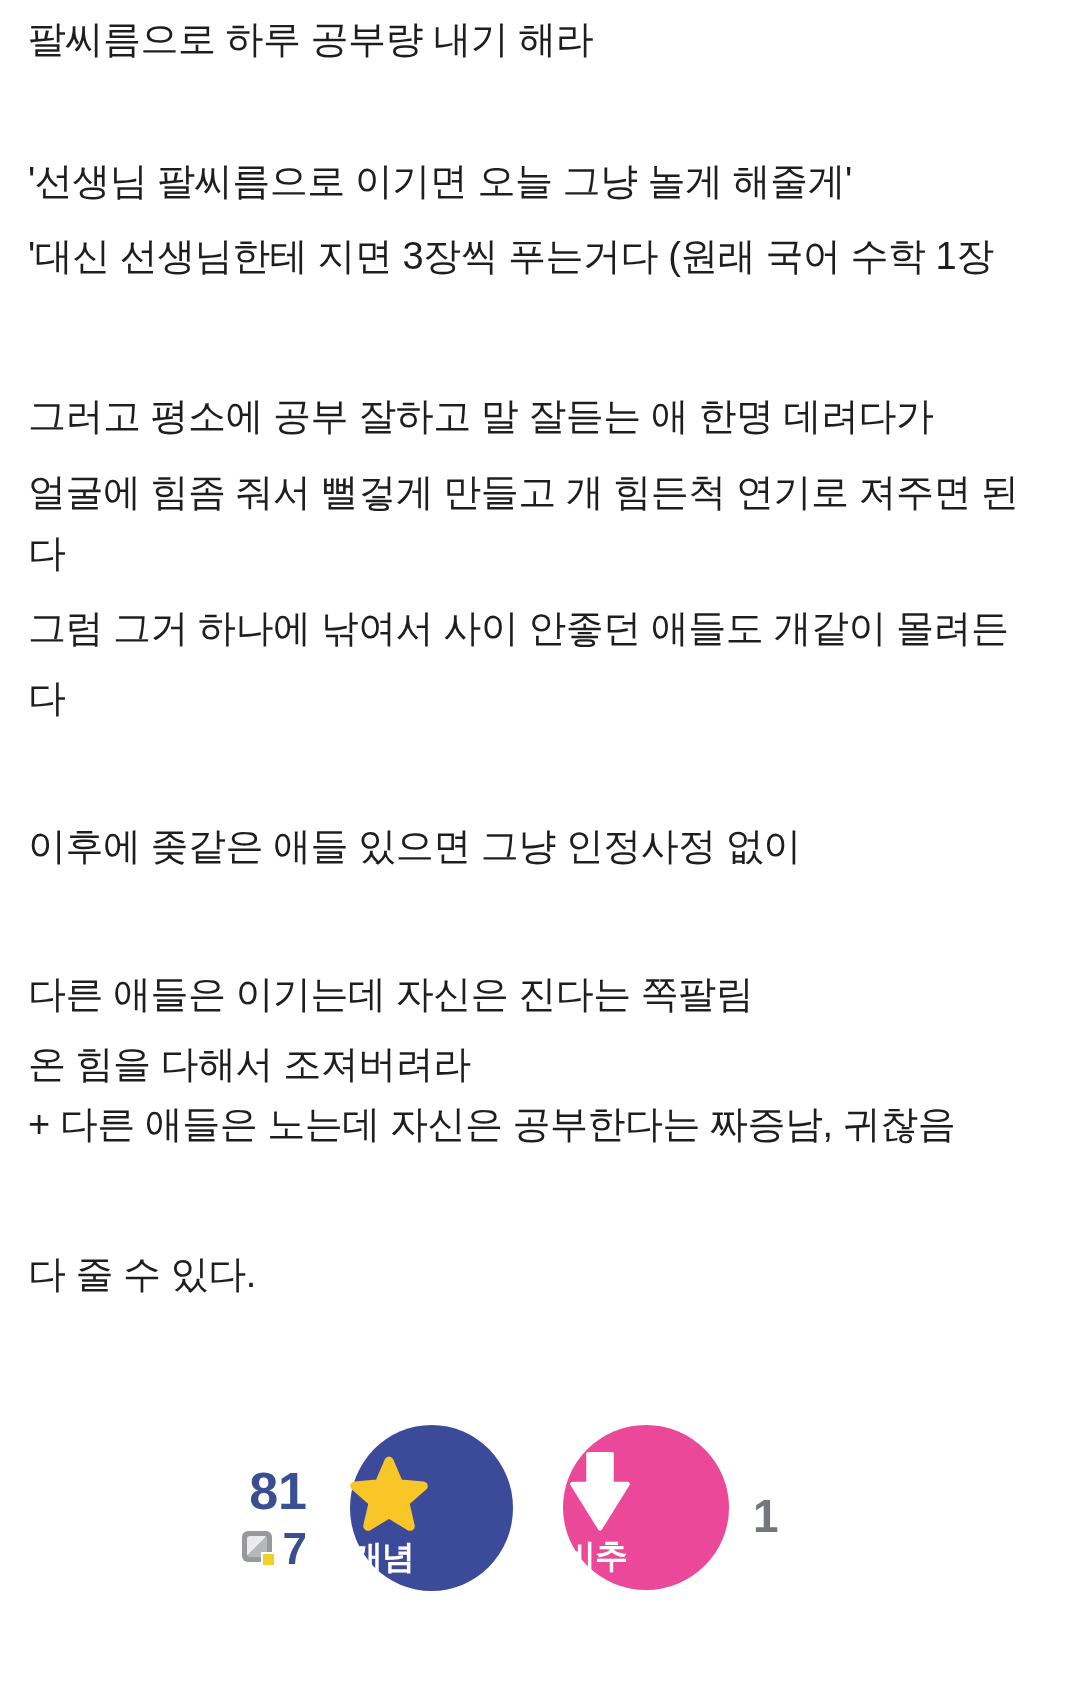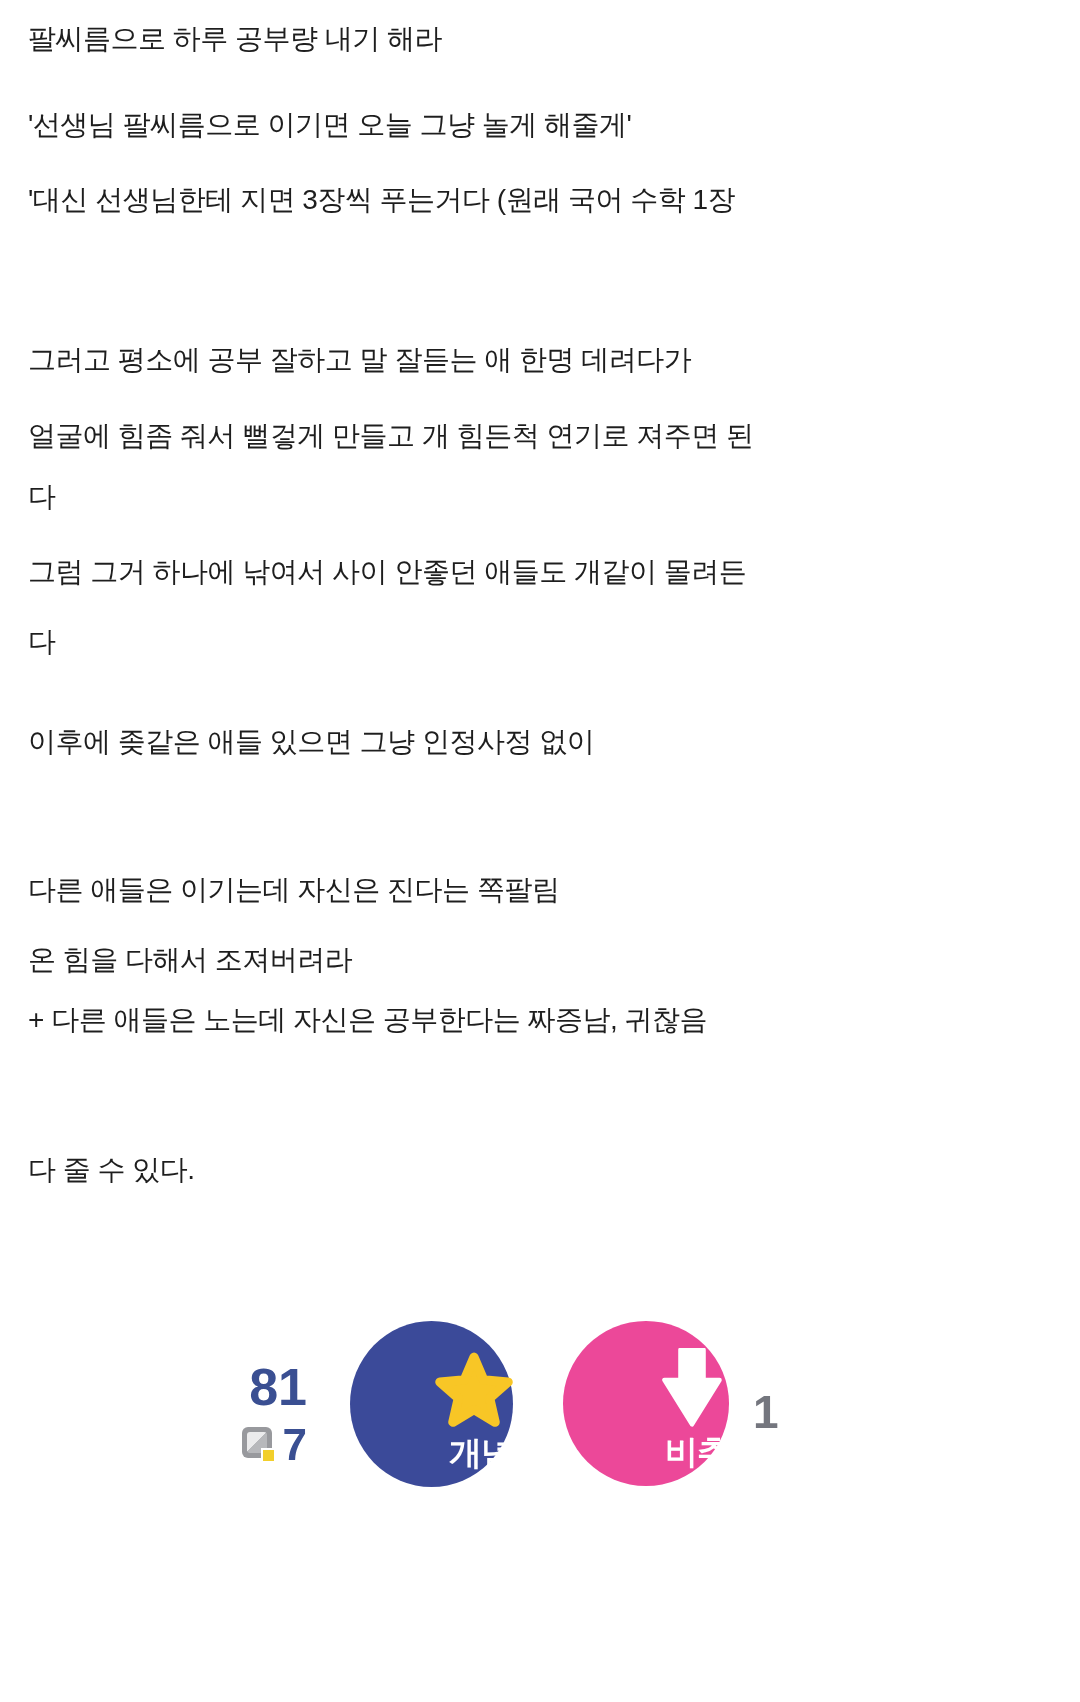--- a/index.html
+++ b/index.html
@@ -9,21 +9,21 @@
     overflow: hidden;
     font-family: "Liberation Sans", sans-serif;
   }
   
   .post {
     padding: 20px 28px 0 28px;
     color: #1e1e1e;
   }
   .ln {
     display: block;
-    font-size: 28px;
+    font-size: 38px;
     line-height: 38px;
     white-space: nowrap;
     letter-spacing: -0.5px;
   }
   
   .vote-area {
     position: relative;
     margin-top: 132px;
     height: 192px;
   }
@@ -73,21 +73,21 @@
     font-weight: bold;
     line-height: 1;
   }
   .vbtn {
     position: absolute;
     top: 0;
     border: none;
     border-radius: 50%;
     display: flex;
     flex-direction: column;
-    align-items: flex-end;
+    align-items: flex-start;
     justify-content: flex-end;
     padding-bottom: 18px;
     gap: 7px;
     cursor: pointer;
   }
   .vbtn.up   { left: 350px; width: 163px; height: 166px; background: #3b4a99; }
   .vbtn.down { left: 563px; width: 166px; height: 165px; background: #ec4899; }
   .blabel {
     color: #ffffff;
     font-size: 33px;
@@ -104,28 +104,28 @@
     font-size: 46px;
     font-weight: bold;
     line-height: 1;
   }
 </style>
 </head>
 <body>
 
 <div class="post">
   <div class="ln">팔씨름으로 하루 공부량 내기 해라</div>
-  <div class="ln" style="margin-top:48px">'선생님 팔씨름으로 이기면 오늘 그냥 놀게 해줄게'</div>
+  <div class="ln" style="margin-top:104px">'선생님 팔씨름으로 이기면 오늘 그냥 놀게 해줄게'</div>
   <div class="ln" style="margin-top:37px">'대신 선생님한테 지면 3장씩 푸는거다 (원래 국어 수학 1장</div>
   <div class="ln" style="margin-top:122px">그러고 평소에 공부 잘하고 말 잘듣는 애 한명 데려다가</div>
   <div class="ln" style="margin-top:38px">얼굴에 힘좀 줘서 뻘겋게 만들고 개 힘든척 연기로 져주면 된</div>
   <div class="ln" style="margin-top:23px">다</div>
   <div class="ln" style="margin-top:37px">그럼 그거 하나에 낚여서 사이 안좋던 애들도 개같이 몰려든</div>
   <div class="ln" style="margin-top:32px">다</div>
-  <div class="ln" style="margin-top:62px">이후에 좆같은 애들 있으면 그냥 인정사정 없이</div>
+  <div class="ln" style="margin-top:110px">이후에 좆같은 애들 있으면 그냥 인정사정 없이</div>
   <div class="ln" style="margin-top:110px">다른 애들은 이기는데 자신은 진다는 쪽팔림</div>
   <div class="ln" style="margin-top:32px">온 힘을 다해서 조져버려라</div>
   <div class="ln" style="margin-top:22px">+ 다른 애들은 노는데 자신은 공부한다는 짜증남, 귀찮음</div>
   <div class="ln" style="margin-top:112px">다 줄 수 있다.</div>
 </div>
 
 <div class="vote-area">
 
   <div class="up-count">81</div>
 

